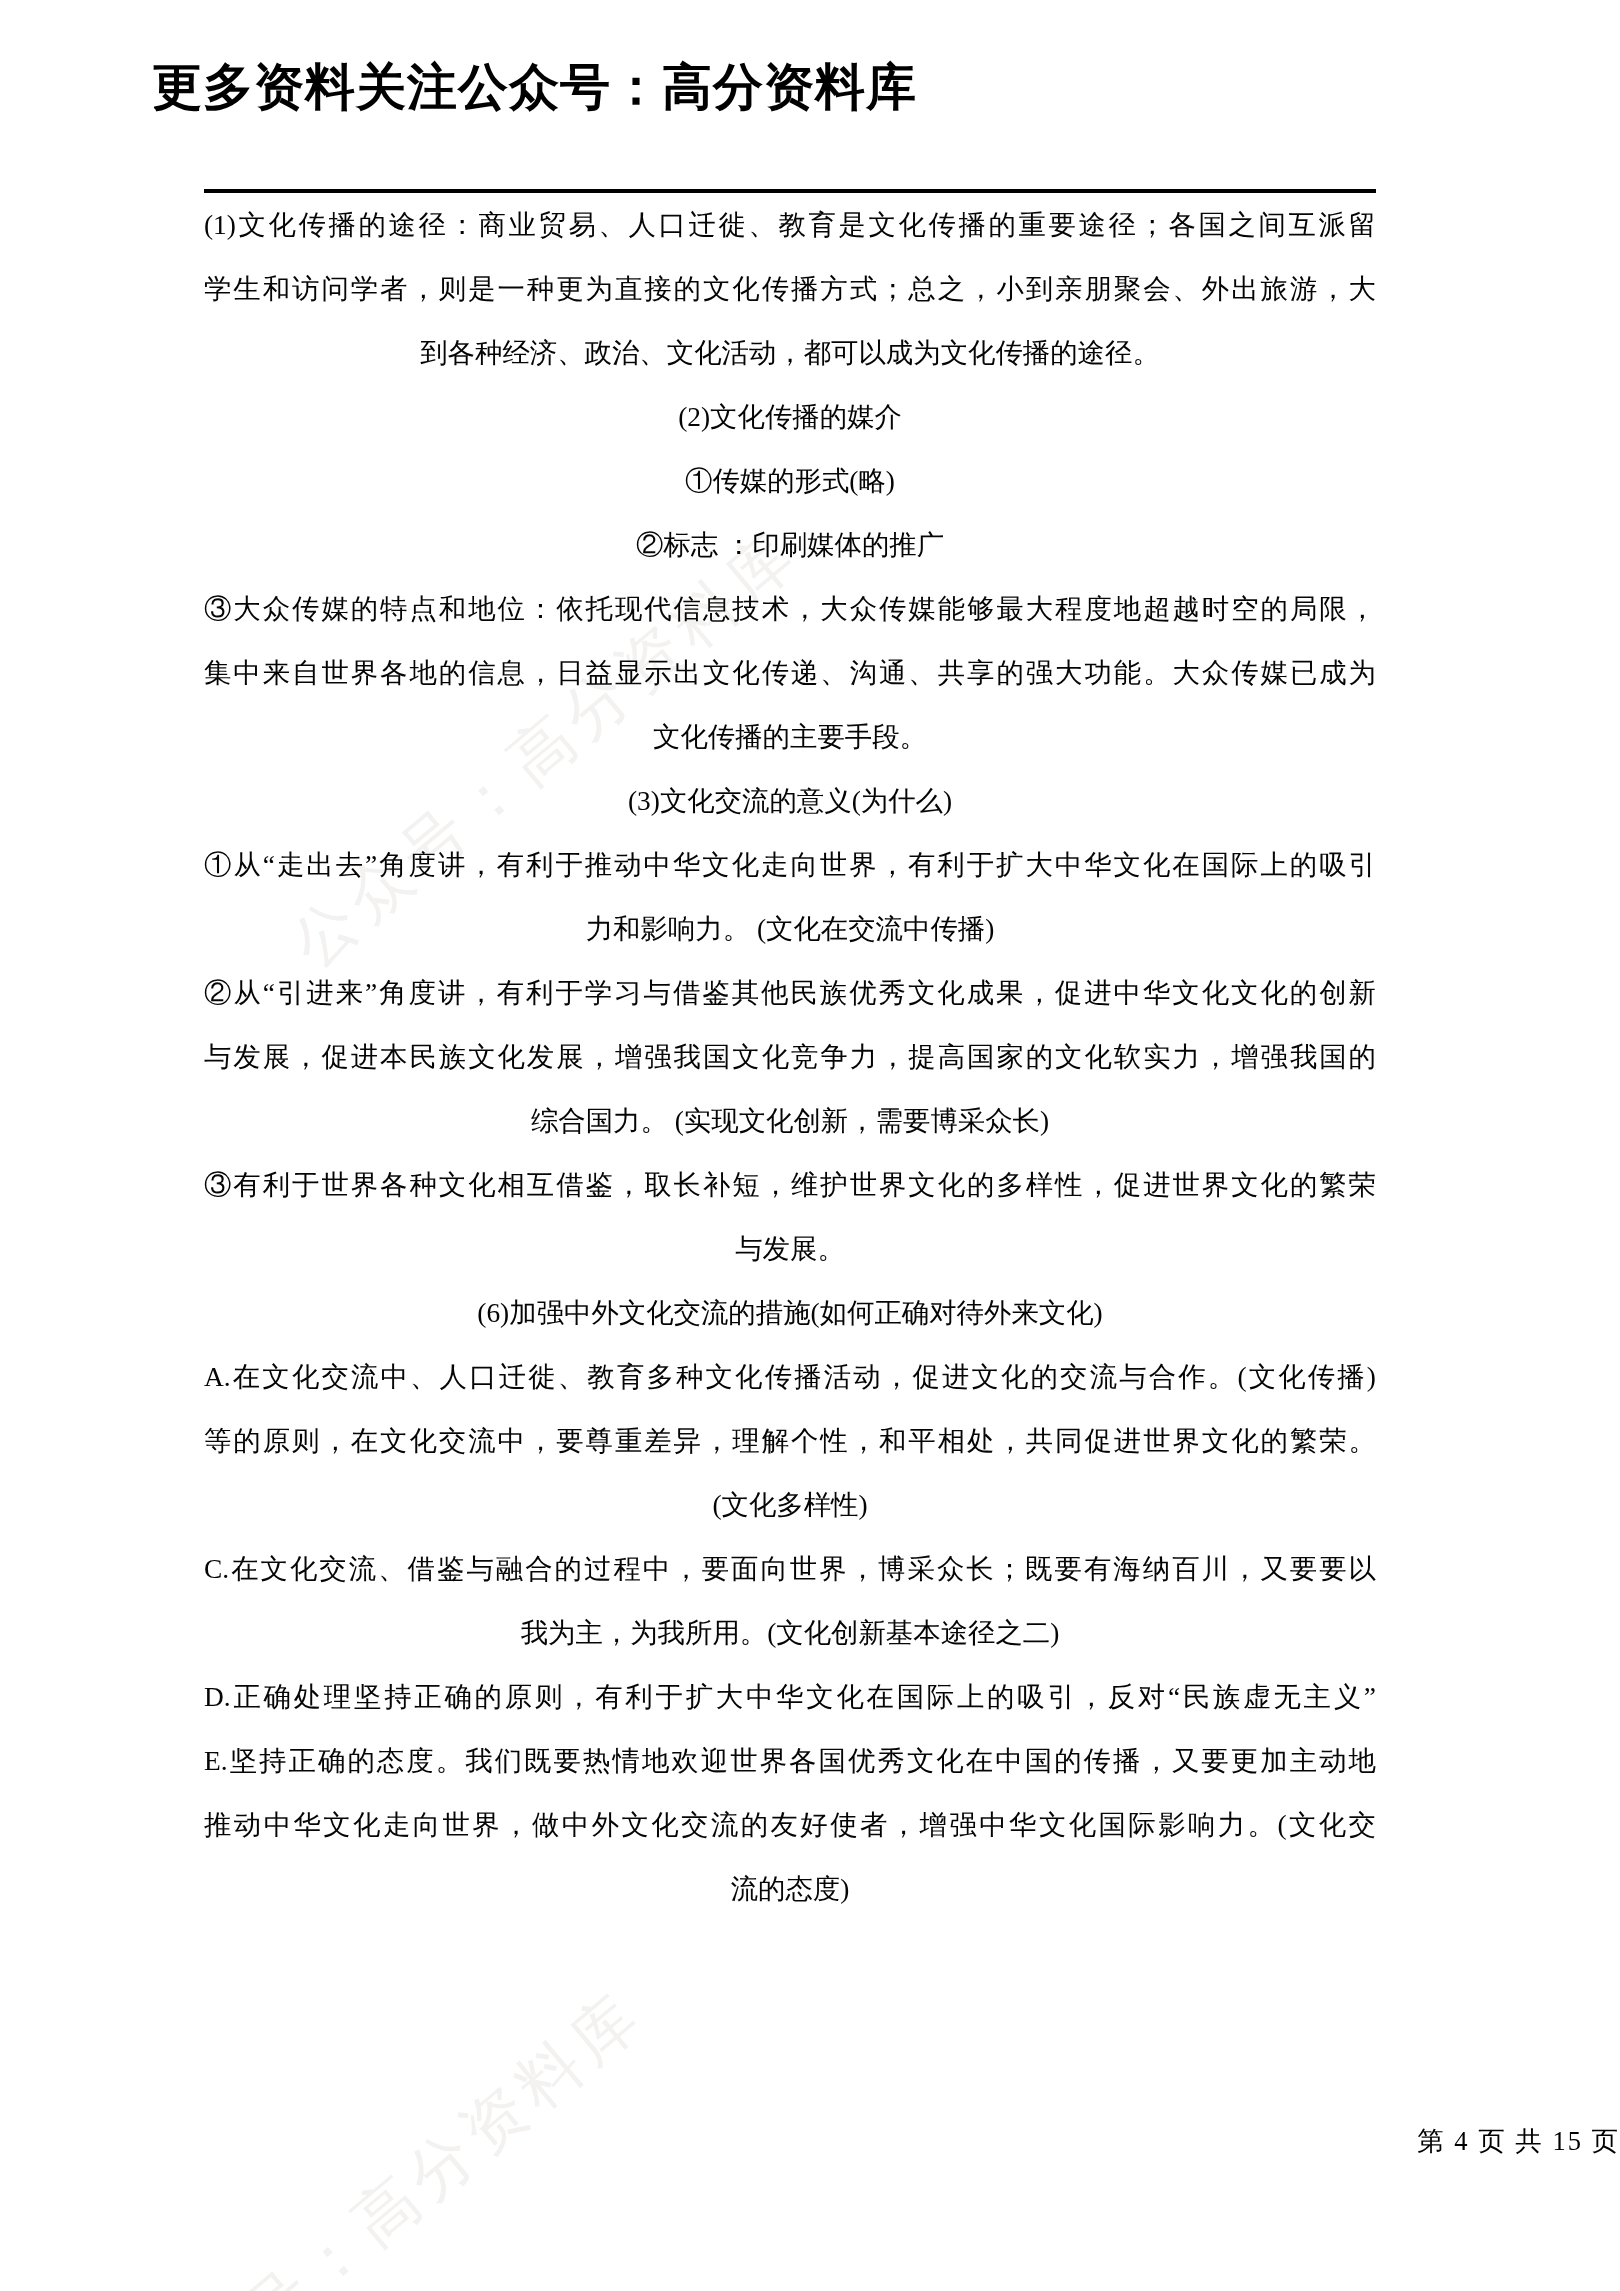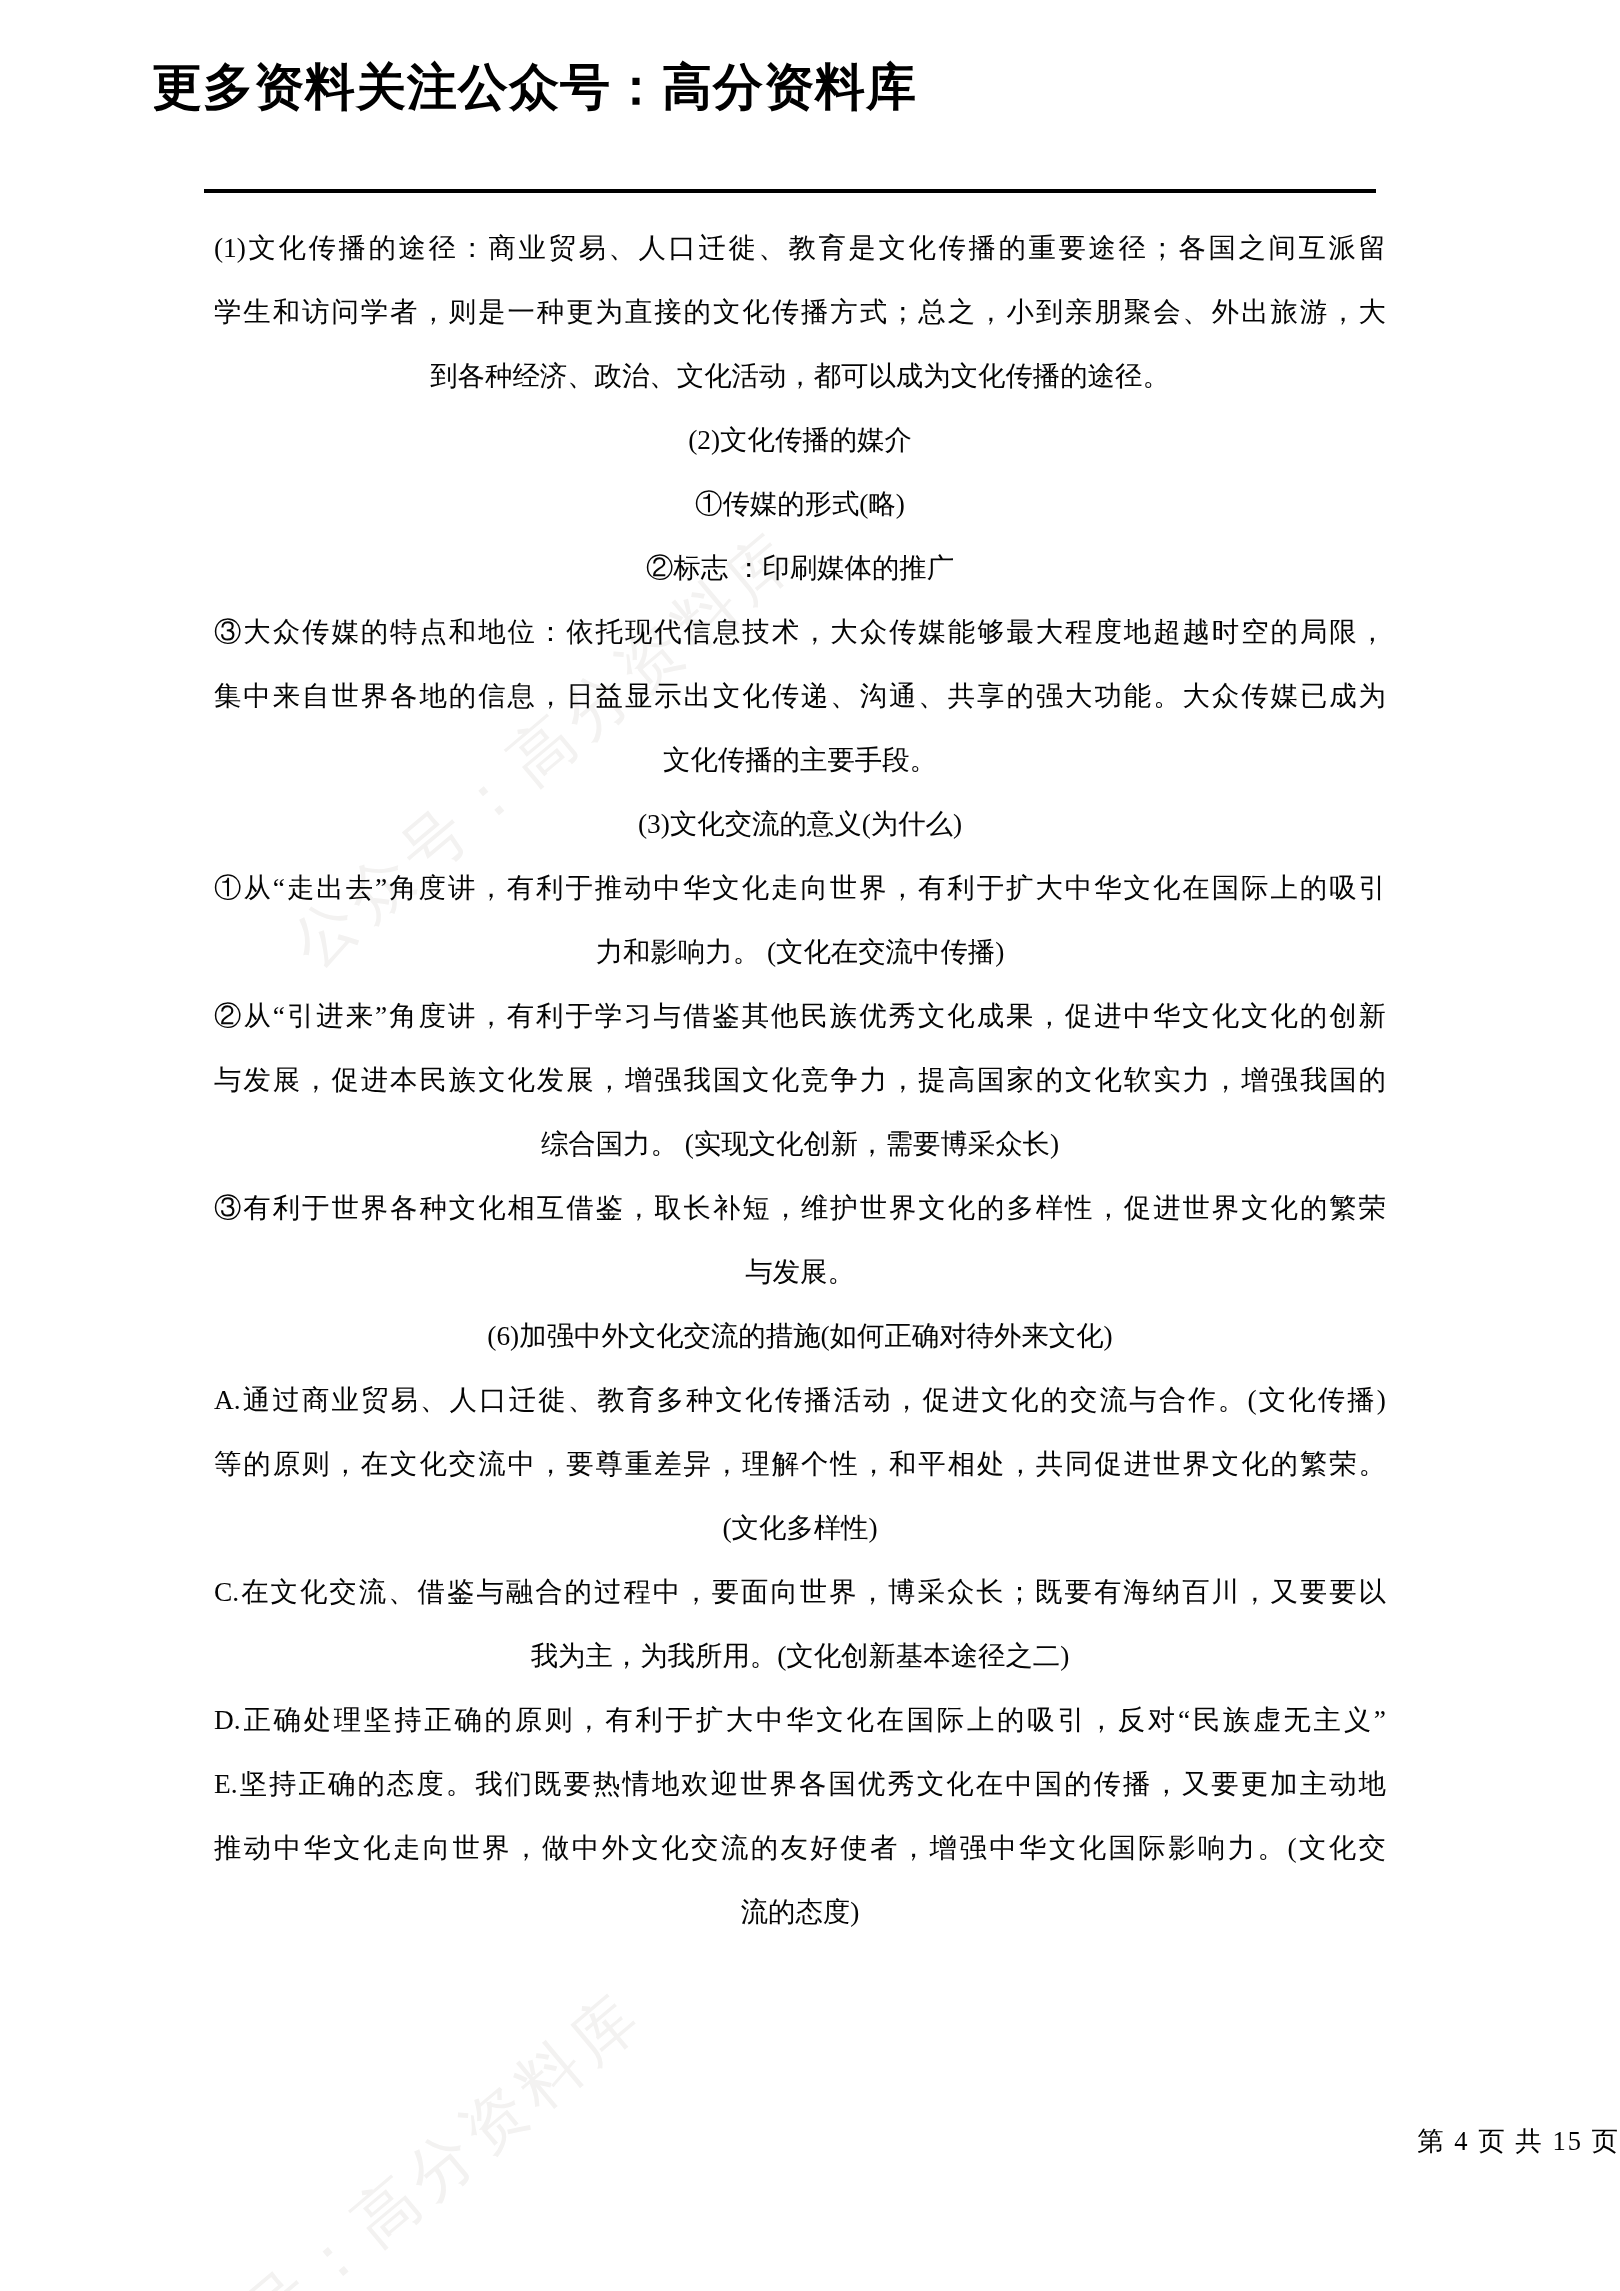--- a/index.html
+++ b/index.html
@@ -54,24 +54,23 @@
     left: 204px;
     top: 189px;
     width: 1172px;
     height: 3.9px;
     background: #000000;
     z-index: 2;
   }
   #doc-lines {
     position: absolute;
     left: 204px;
-    top: 216px;
+    top: 193px;
     width: 1172px;
     z-index: 2;
-    margin-left: 10px;
   }
   .text-line {
     height: 64px;
     line-height: 64px;
     font-size: 27.4px;
     white-space: nowrap;
     text-align: center;
   }
   .text-line.full {
     white-space: normal;
@@ -125,21 +124,21 @@
       <div class="text-line">文化传播的主要手段。</div>
       <div class="text-line">(3)文化交流的意义(为什么)</div>
       <div class="text-line full">①从“走出去”角度讲，有利于推动中华文化走向世界，有利于扩大中华文化在国际上的吸引</div>
       <div class="text-line">力和影响力。 (文化在交流中传播)</div>
       <div class="text-line full">②从“引进来”角度讲，有利于学习与借鉴其他民族优秀文化成果，促进中华文化文化的创新</div>
       <div class="text-line full">与发展，促进本民族文化发展，增强我国文化竞争力，提高国家的文化软实力，增强我国的</div>
       <div class="text-line">综合国力。 (实现文化创新，需要博采众长)</div>
       <div class="text-line full">③有利于世界各种文化相互借鉴，取长补短，维护世界文化的多样性，促进世界文化的繁荣</div>
       <div class="text-line">与发展。</div>
       <div class="text-line">(6)加强中外文化交流的措施(如何正确对待外来文化)</div>
-      <div class="text-line full">A.通过商业贸易、人口迁徙、教育多种文化传播活动，促进文化的交流与合作。(文化传播)</div>
+      <div class="text-line full">A.在文化交流中、人口迁徙、教育多种文化传播活动，促进文化的交流与合作。(文化传播)</div>
       <div class="text-line full">等的原则，在文化交流中，要尊重差异，理解个性，和平相处，共同促进世界文化的繁荣。</div>
       <div class="text-line">(文化多样性)</div>
       <div class="text-line full">C.在文化交流、借鉴与融合的过程中，要面向世界，博采众长；既要有海纳百川，又要要以</div>
       <div class="text-line">我为主，为我所用。(文化创新基本途径之二)</div>
       <div class="text-line full">D.正确处理坚持正确的原则，有利于扩大中华文化在国际上的吸引，反对“民族虚无主义”</div>
       <div class="text-line full">E.坚持正确的态度。我们既要热情地欢迎世界各国优秀文化在中国的传播，又要更加主动地</div>
       <div class="text-line full">推动中华文化走向世界，做中外文化交流的友好使者，增强中华文化国际影响力。(文化交</div>
       <div class="text-line">流的态度)</div>
     </div>
 

